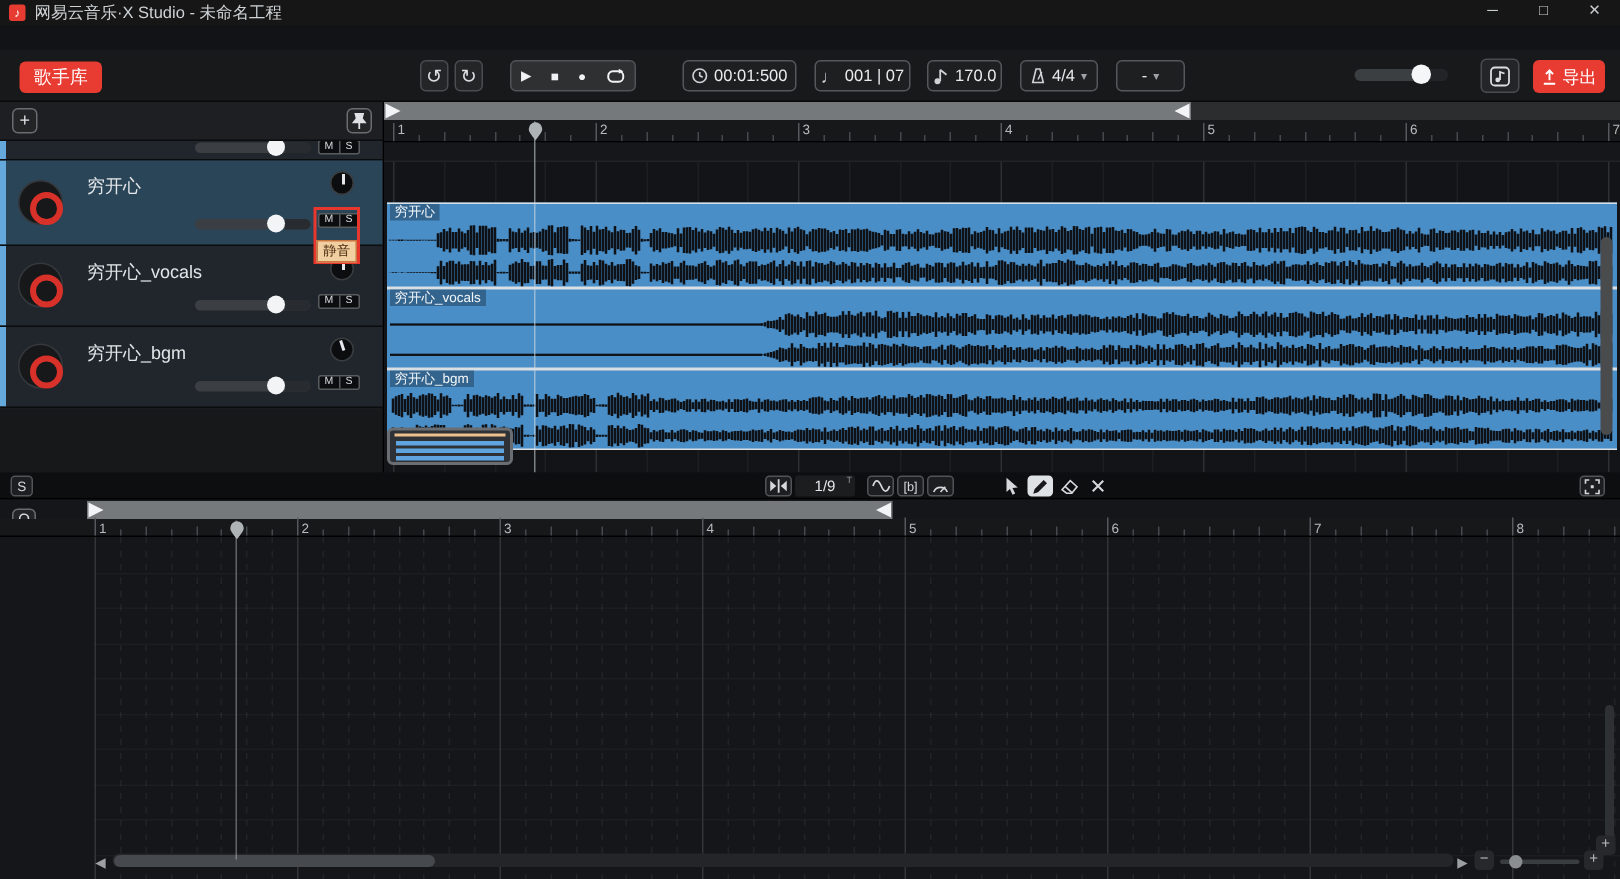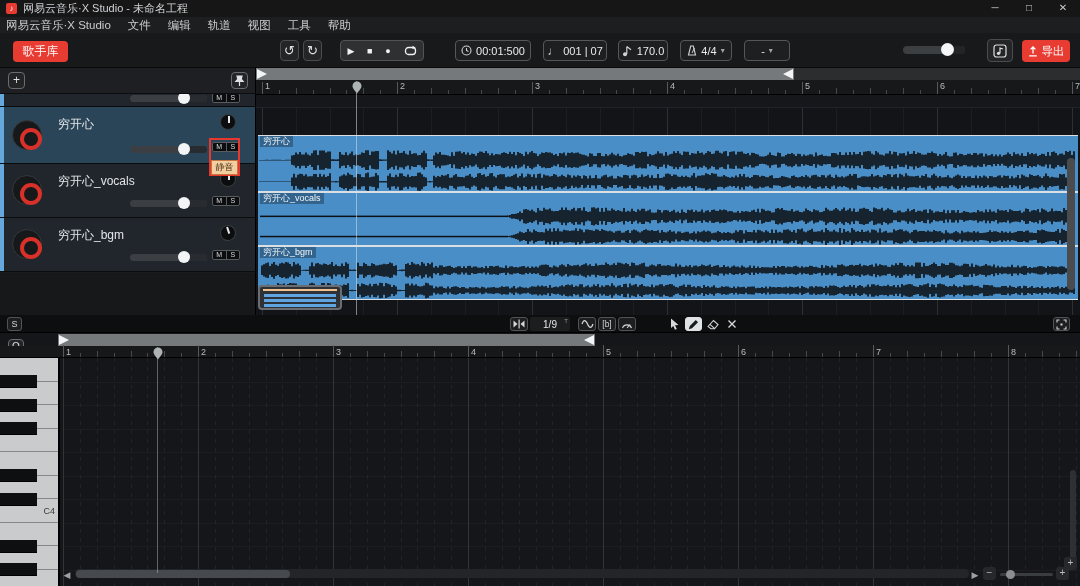--- a/index.html
+++ b/index.html
@@ -86,29 +86,20 @@
   <div id="title-bar">
     <div id="logo">♪</div>
     <span>网易云音乐·X Studio - 未命名工程</span>
     <div id="win-btns">
       <div class="winbtn">─</div>
       <div class="winbtn">□</div>
       <div class="winbtn">✕</div>
     </div>
   </div>
 
-  <div id="menu-bar">
-      <span class="menu-item">网易云音乐·X Studio</span>
-      <span class="menu-item">文件</span>
-      <span class="menu-item">编辑</span>
-      <span class="menu-item">轨道</span>
-      <span class="menu-item">视图</span>
-      <span class="menu-item">工具</span>
-      <span class="menu-item">帮助</span>
-    </div>
 
   <div id="toolbar">
     <div class="redbtn abs" style="left:13px;top:8px;width:55px;height:21px;">歌手库</div>
     <div class="tbtn abs" style="left:280px;top:7px;width:19px;height:21px;">↺</div>
     <div class="tbtn abs" style="left:303px;top:7px;width:19px;height:21px;">↻</div>
 
     <div class="abs" style="left:340px;top:7px;width:84px;height:21px;background:#2e3032;border:1px solid #515ercol;border:1px solid #515457;border-radius:4px;display:flex;align-items:center;justify-content:space-around;">
       <span style="font-size:9px;color:#f0f2f3;">▶</span>
       <span style="font-size:9px;color:#f0f2f3;">■</span>
       <span style="font-size:9px;color:#f0f2f3;">●</span>
@@ -495,40 +486,20 @@
         <div class="tick" style="left: 1075.5px; height: 6px;"></div>
         <span class="ruler-num" style="left: 66px;">1</span>
         <span class="ruler-num" style="left: 201px;">2</span>
         <span class="ruler-num" style="left: 336px;">3</span>
         <span class="ruler-num" style="left: 471px;">4</span>
         <span class="ruler-num" style="left: 606px;">5</span>
         <span class="ruler-num" style="left: 741px;">6</span>
         <span class="ruler-num" style="left: 876px;">7</span>
         <span class="ruler-num" style="left: 1011px;">8</span>
       </div>
-    <div id="keys">
-        <div class="wkey" style="top: 0px; height: 23.5px;"></div>
-        <div class="wkey" style="top: 23.5px; height: 23.5px;"></div>
-        <div class="wkey" style="top: 47px; height: 23.5px;"></div>
-        <div class="wkey" style="top: 70.5px; height: 23.5px;"></div>
-        <div class="wkey" style="top: 94px; height: 23.5px;"></div>
-        <div class="wkey" style="top: 117.5px; height: 23.5px;"></div>
-        <div class="wkey" style="top: 141px; height: 23.5px;"></div>
-        <span class="keylabel" style="top: 148px;">C4</span>
-        <div class="wkey" style="top: 164.5px; height: 23.5px;"></div>
-        <div class="wkey" style="top: 188px; height: 23.5px;"></div>
-        <div class="wkey" style="top: 211.5px; height: 23.5px;"></div>
-        <div class="bkey" style="top: 17px;"></div>
-        <div class="bkey" style="top: 40.5px;"></div>
-        <div class="bkey" style="top: 64px;"></div>
-        <div class="bkey" style="top: 111px;"></div>
-        <div class="bkey" style="top: 134.5px;"></div>
-        <div class="bkey" style="top: 181.5px;"></div>
-        <div class="bkey" style="top: 205px;"></div>
-      </div>
     <div id="pr-grid">
         <div class="hline" style="top: 23.5px;"></div>
         <div class="hline" style="top: 47px;"></div>
         <div class="hline" style="top: 70.5px;"></div>
         <div class="hline" style="top: 94px;"></div>
         <div class="hline" style="top: 117.5px;"></div>
         <div class="hline" style="top: 141px;"></div>
         <div class="hline" style="top: 164.5px;"></div>
         <div class="hline" style="top: 188px;"></div>
         <div class="hline" style="top: 211.5px;"></div>

